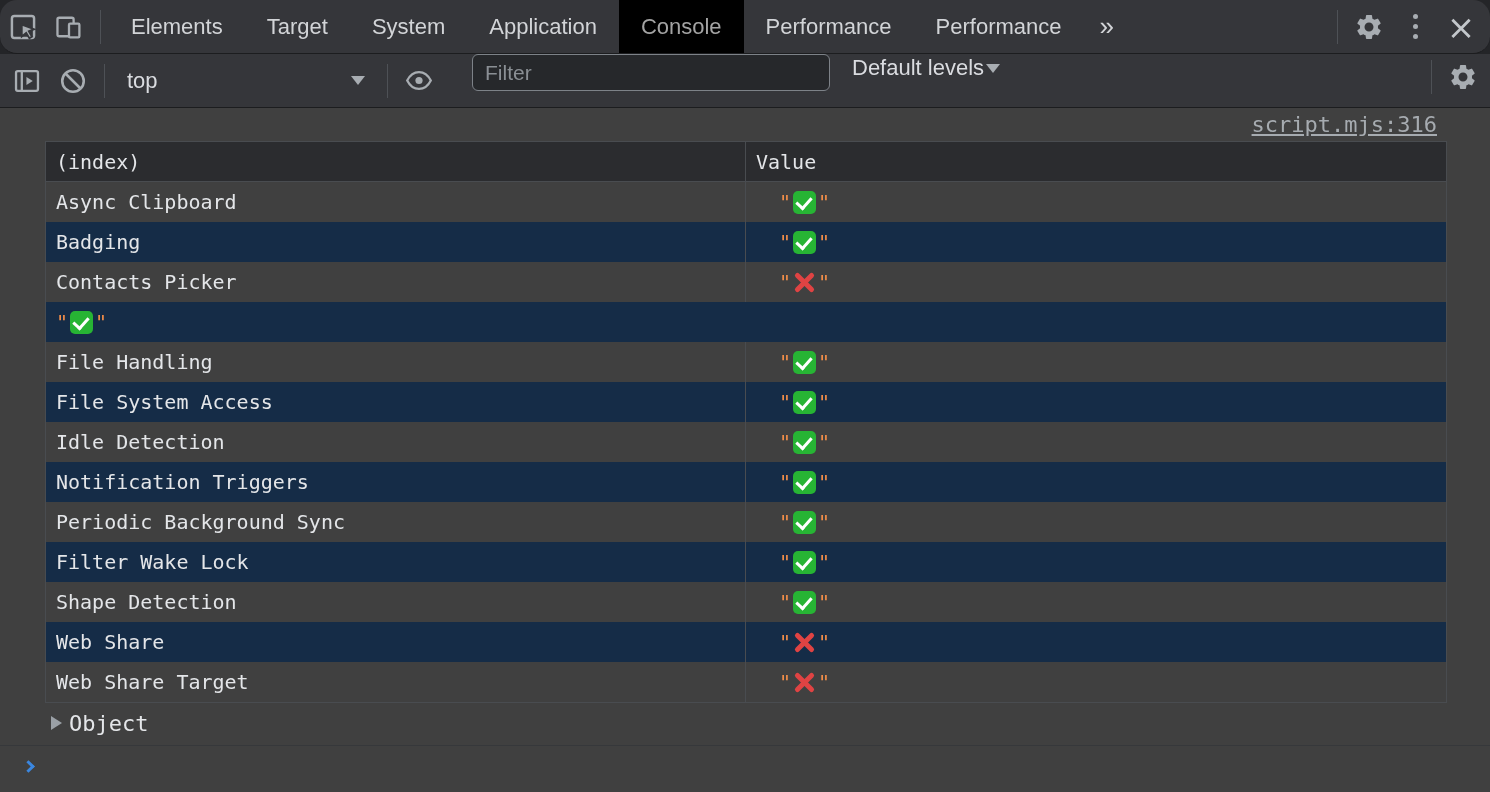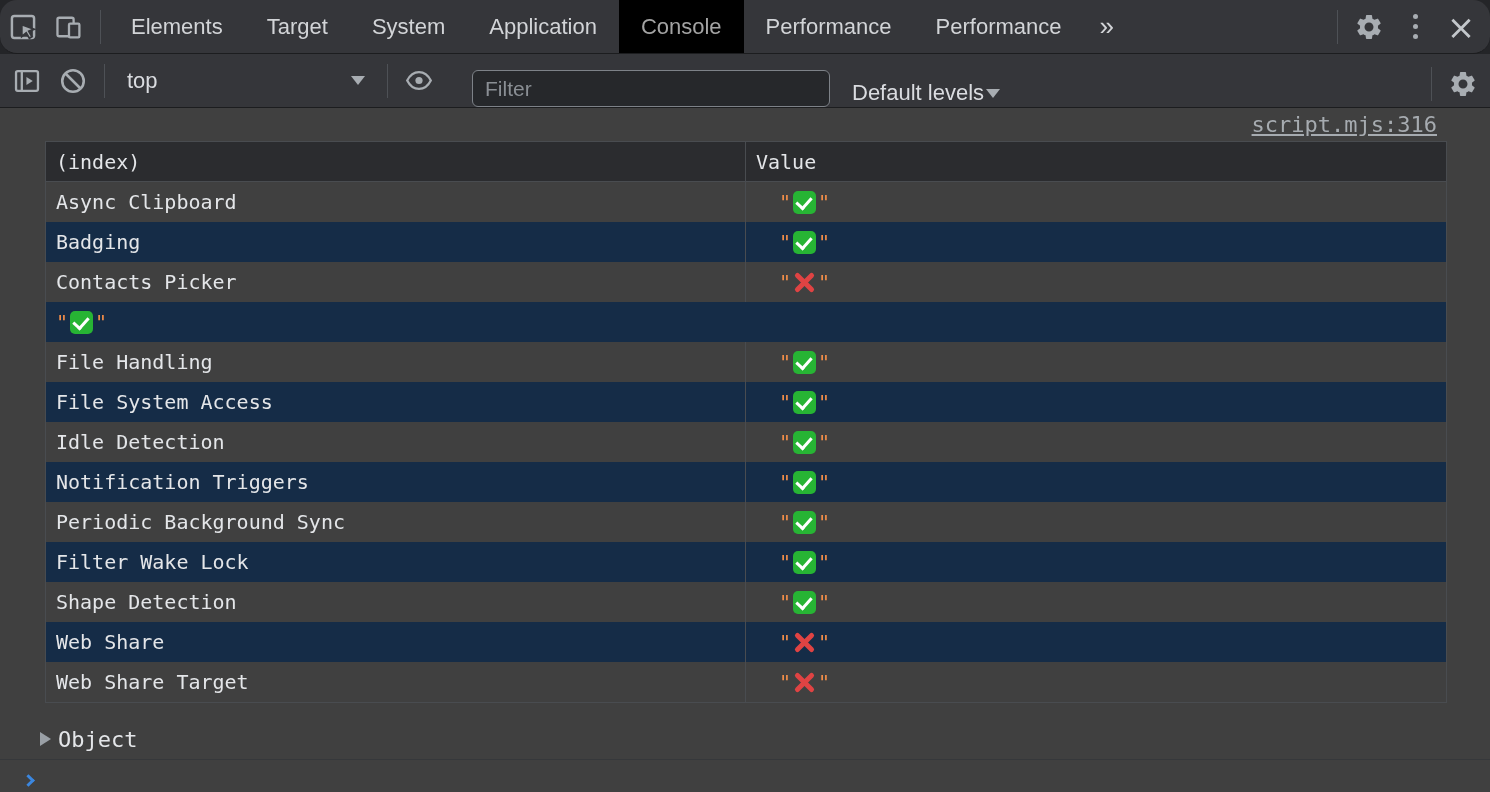--- a/index.html
+++ b/index.html
@@ -40,21 +40,21 @@
   .tab.active{background:#000;color:#a3a3a3;}
   .tab.more{font-size:26px;padding:0 16px;}
   .right-icons{margin-left:auto;display:flex;align-items:center;padding-right:6px;}
   .close-x{color:#c3c7cb;font-size:34px;line-height:1;font-family:"DejaVu Sans",sans-serif;}
   .kebab{display:flex;flex-direction:column;align-items:center;justify-content:center;}
   .kebab span{width:5px;height:5px;border-radius:50%;background:#a8adb2;margin:2.5px 0;}
 
   
   .console-toolbar{
     height:54px;flex:0 0 54px;background:#35363a;
-    display:flex;align-items:flex-end;border-bottom:1px solid #1c1d1f;
+    display:flex;align-items:flex-start;border-bottom:1px solid #1c1d1f;
     padding-left:4px;
   }
   .context-selector{
     display:flex;align-items:center;justify-content:space-between;
     width:266px;padding:0 14px;color:#dadce0;font-size:22px;
     background:none;border:none;cursor:pointer;font-family:inherit;height:100%;
   }
   .dd-arrow{width:0;height:0;border-left:7px solid transparent;border-right:7px solid transparent;border-top:9px solid #a8adb2;}
   .filter-input{
     width:358px;height:37px;margin-left:30px;
@@ -97,21 +97,21 @@
     border-right:3px solid #fff;border-bottom:3px solid #fff;transform:rotate(42deg);
   }
   .icon-cross{display:inline-block;width:23px;height:23px;position:relative;margin:0 2px;flex:0 0 23px;}
   .icon-cross::before,.icon-cross::after{
     content:"";position:absolute;left:9px;top:-1px;width:5px;height:25px;
     border-radius:2.5px;background:var(--cross-red);
   }
   .icon-cross::before{transform:rotate(45deg);}
   .icon-cross::after{transform:rotate(-45deg);}
 
-  .object-row{height:40px;flex:0 0 40px;display:flex;align-items:center;padding-left:40px;color:#e4e6e9;font-size:22px;cursor:pointer;margin-top:16px;}
+  .object-row{height:40px;flex:0 0 40px;display:flex;align-items:center;padding-left:51px;color:#e4e6e9;font-size:22px;cursor:pointer;}
   .disclosure{width:0;height:0;border-left:11px solid #9aa0a6;border-top:7px solid transparent;border-bottom:7px solid transparent;margin-right:7px;}
 
   .prompt-row{
     margin-top:auto;height:47px;flex:0 0 47px;border-top:1px solid #36383b;
     display:flex;align-items:flex-start;padding:16px 0 0 24px;
   }
   .prompt-chevron{
     width:9px;height:9px;border-top:3px solid var(--accent-blue);
     border-right:3px solid var(--accent-blue);transform:rotate(45deg);
   }

